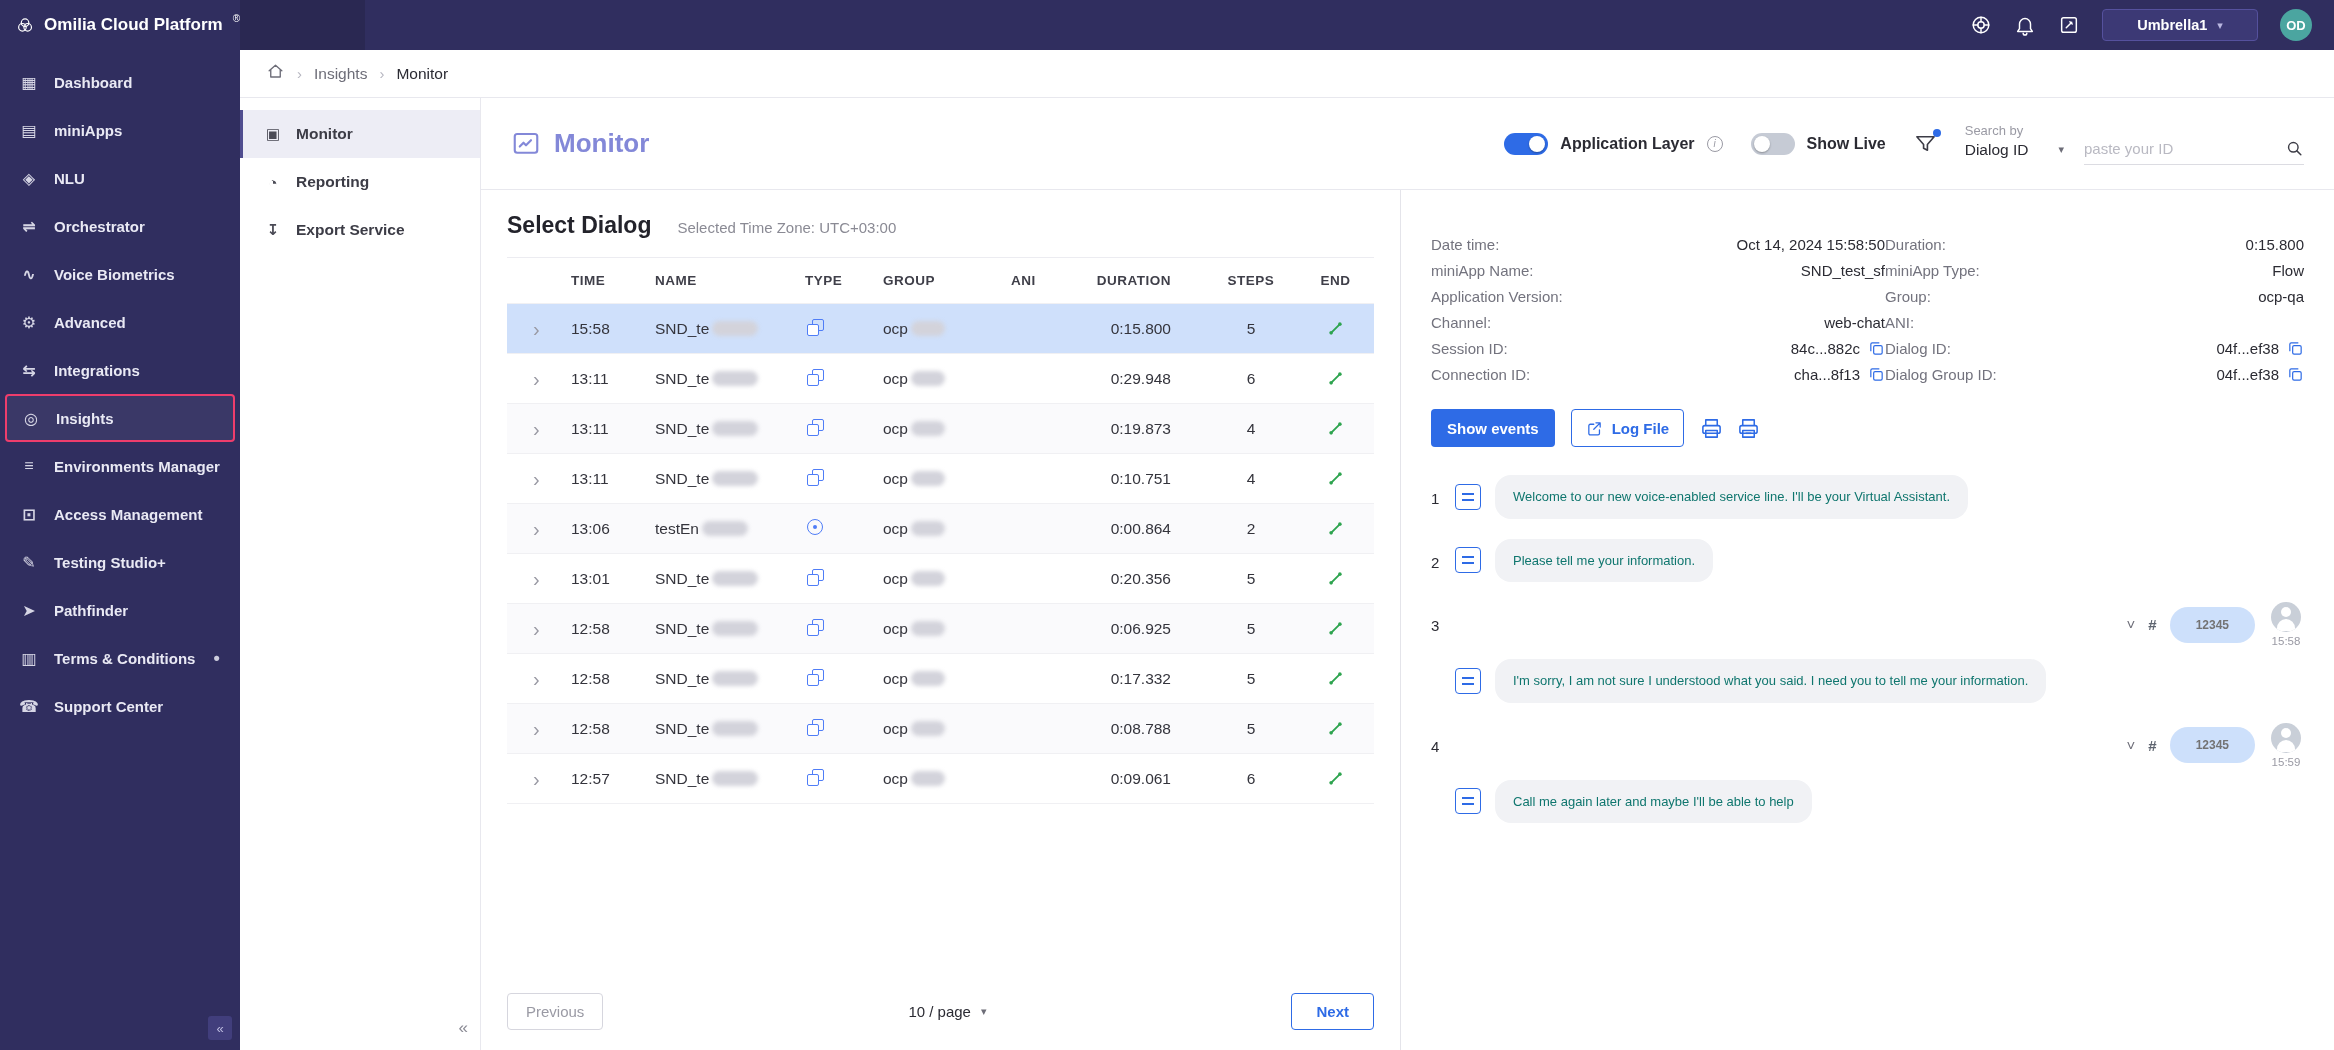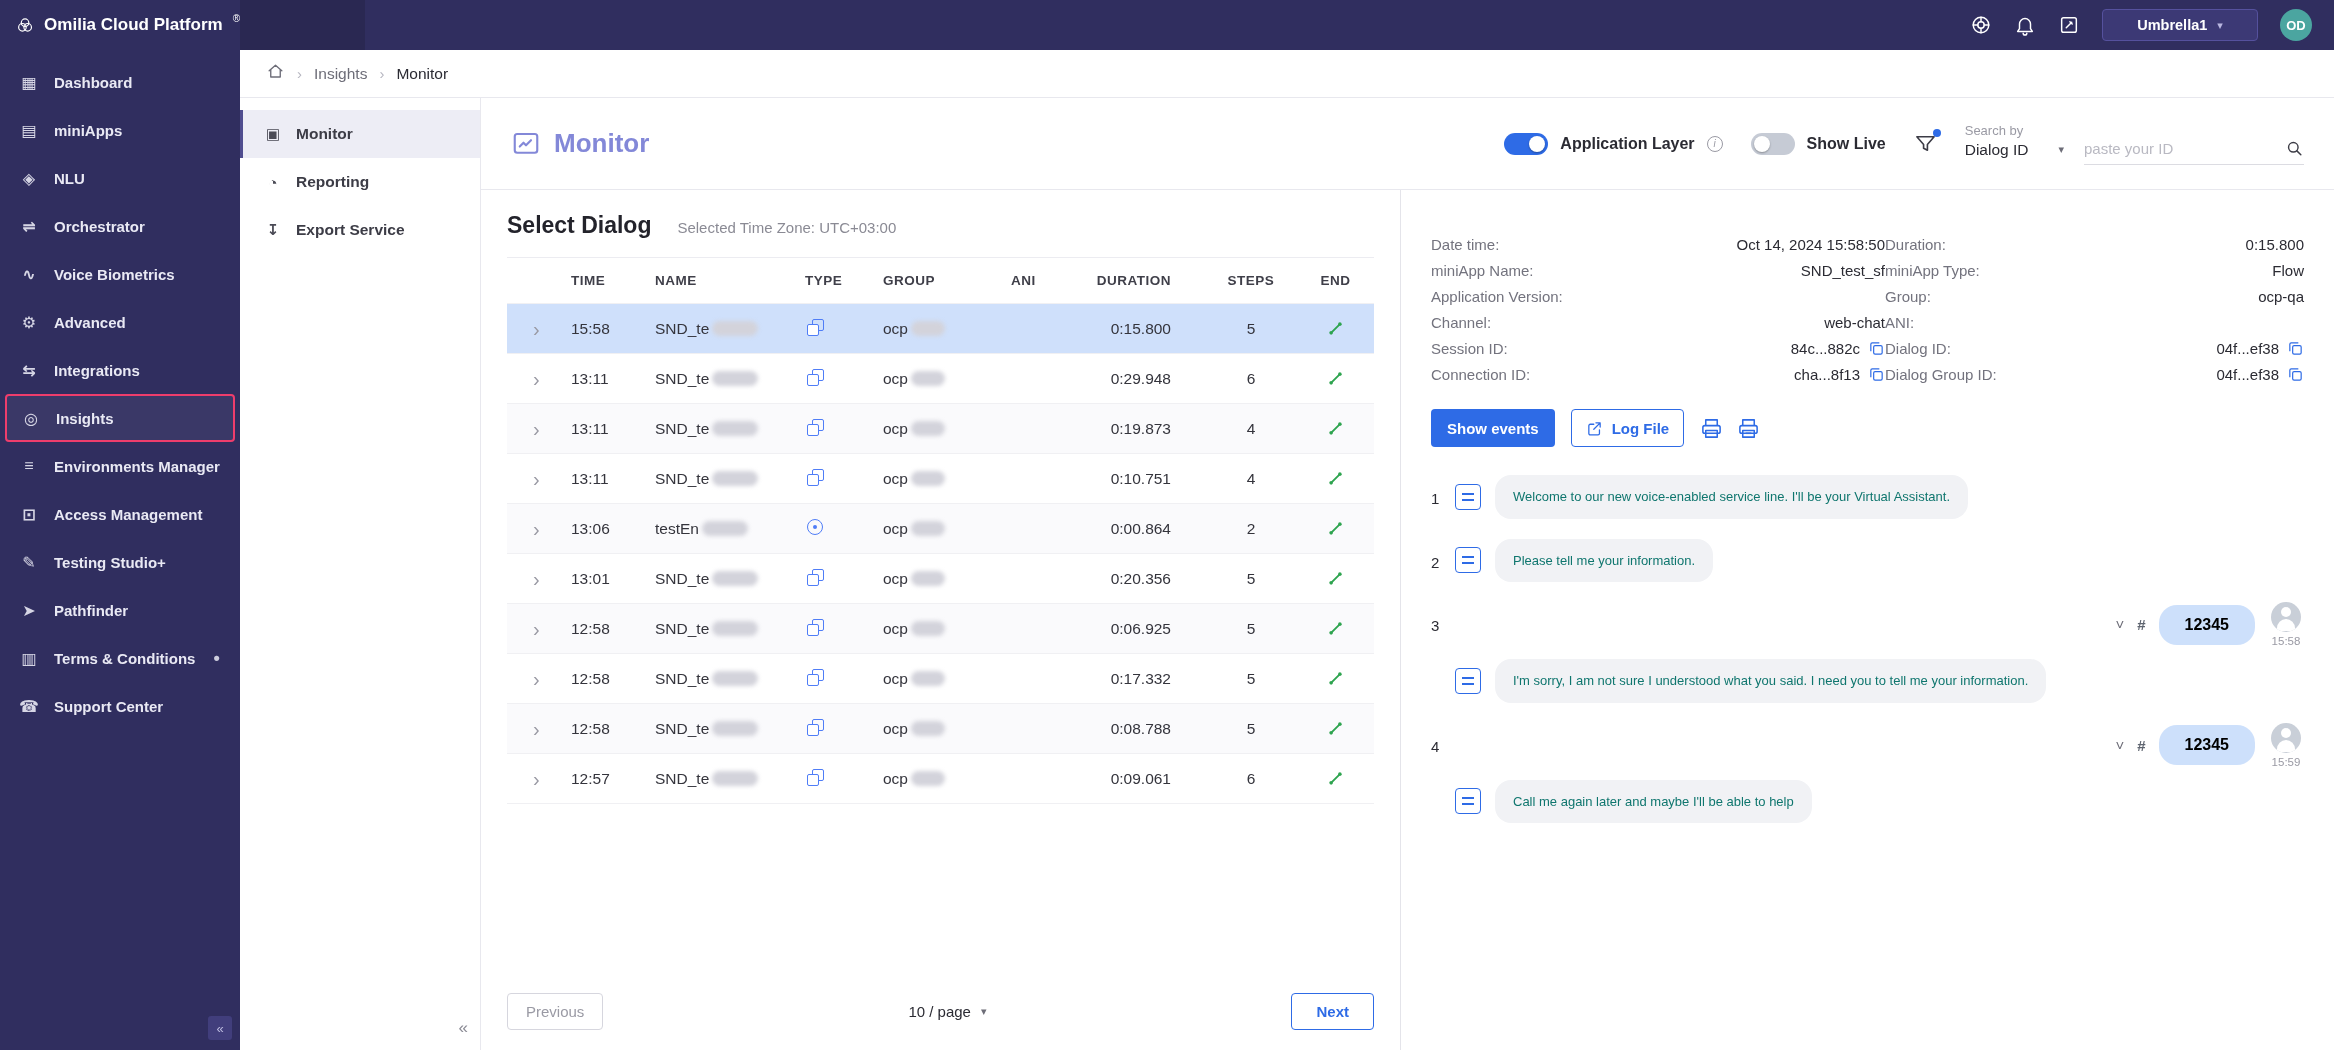--- a/index.html
+++ b/index.html
@@ -129,21 +129,21 @@
   .icon-btn svg{width:23px;height:23px;stroke:var(--accent);fill:none;stroke-width:1.6;stroke-linejoin:round}
   .icon-btn.second{margin-left:-2px}
   
   .convo{margin-top:28px;flex:1;overflow:hidden}
   .turn{display:flex;margin-bottom:20px}
   .turn-num{width:24px;padding-top:15px;font-size:15px;color:#2b2b33;flex:none}
   .turn-body{flex:1;min-width:0}
   .user-row{display:flex;justify-content:flex-end;align-items:center;gap:13px;margin-bottom:12px}
   .chev{color:#6d6d78;font-size:15px;cursor:pointer}
   .hash{color:#5f6570;font-size:15px;font-weight:600;cursor:pointer}
-  .user-pill{background:#cde0fb;border-radius:18px;padding:11px 26px;font-size:16px;font-weight:700;color:#000000}
+  .user-pill{background:#cde0fb;border-radius:18px;padding:11px 26px;font-size:12px;font-weight:700;color:#737373}
   .avatar-col{display:flex;flex-direction:column;align-items:center;width:36px}
   .avatar-chat{width:30px;height:30px;border-radius:50%;background:#c9cfd8;position:relative;overflow:hidden}
   .avatar-chat::before{content:"";position:absolute;top:5px;left:50%;transform:translateX(-50%);width:10px;height:10px;border-radius:50%;background:#fff}
   .avatar-chat::after{content:"";position:absolute;top:17px;left:50%;transform:translateX(-50%);width:18px;height:12px;border-radius:9px 9px 0 0;background:#fff}
   .chat-time{font-size:11.5px;color:#9a9aa4;margin-top:3px}
   .bot-row{display:flex;align-items:center;gap:14px}
   .doc-icon{width:26px;height:26px;border:1.5px solid var(--accent);border-radius:4px;flex:none;cursor:pointer;
     background-image:linear-gradient(var(--accent),var(--accent)),linear-gradient(var(--accent),var(--accent));
     background-size:12px 2px,12px 2px;background-position:6px 8px,6px 14px;background-repeat:no-repeat}
   .bot-bubble{background:#f1f2f5;border-radius:16px;padding:13px 18px;font-size:13px;color:#0f766e;max-width:680px;line-height:1.35}

